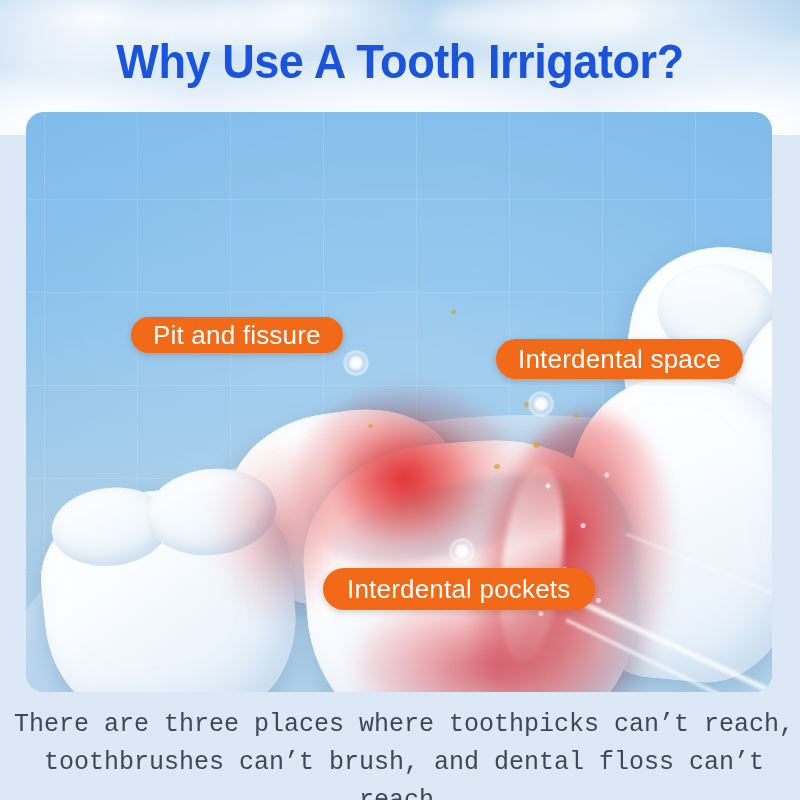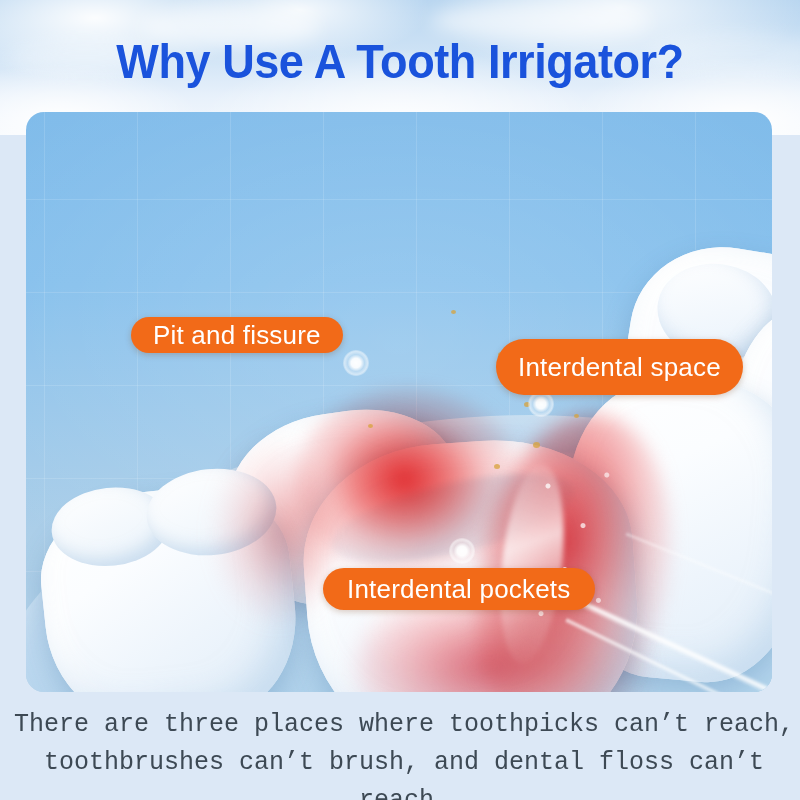--- a/index.html
+++ b/index.html
@@ -286,21 +286,21 @@
     background: #f26a18;
     color: #ffffff;
     border-radius: 999px;
     font-size: 26px;
     font-family: "Liberation Sans", sans-serif;
     white-space: nowrap;
     box-shadow: 0 2px 6px rgba(120,55,10,.25);
     letter-spacing: .2px;
   }
   .pill-pit       { left: 131px; top: 317px; height: 36px; padding: 0 22px; text-align: right; }
-  .pill-inter     { left: 496px; top: 339px; height: 56px; padding: 0 22px; }
+  .pill-inter     { left: 496px; top: 339px; height: 40px; padding: 0 22px; }
   .pill-perio     { left: 323px; top: 568px; height: 42px; padding: 0 24px; }
 
   
   .caption {
     position: absolute;
     left: 4px; top: 706px;
     width: 800px;
     text-align: center;
     color: #3d4954;
     font-size: 25px;

